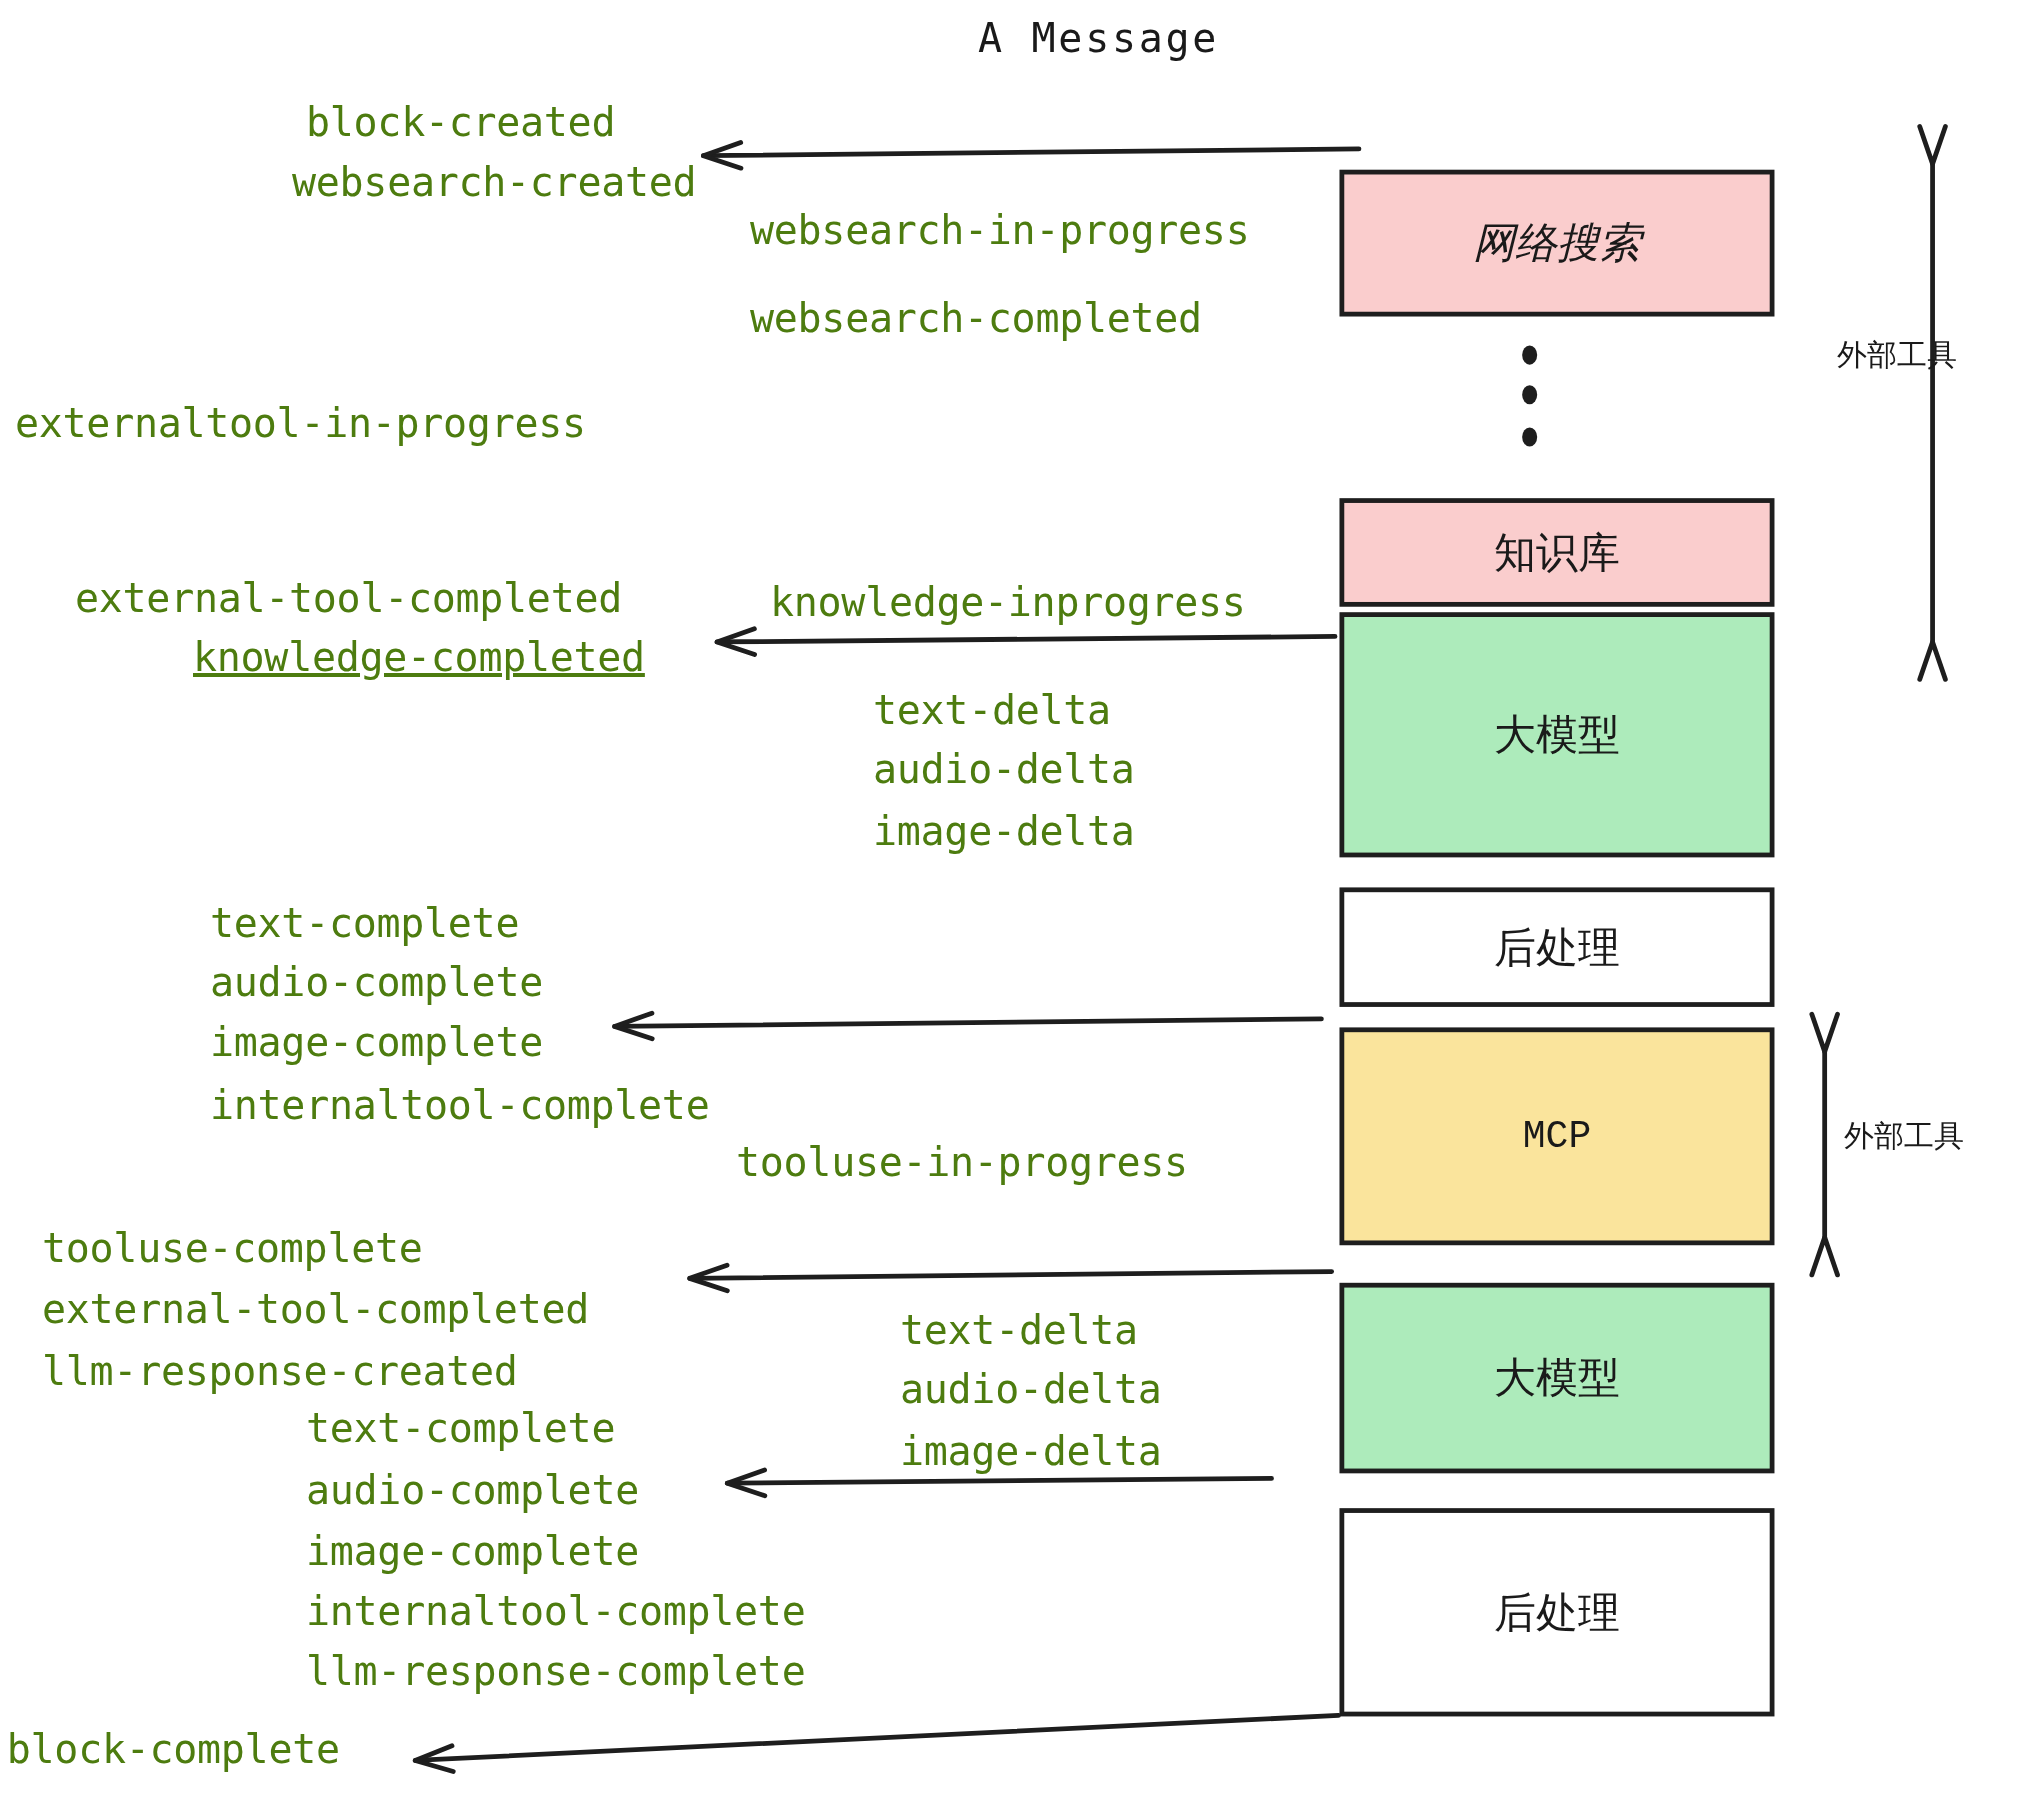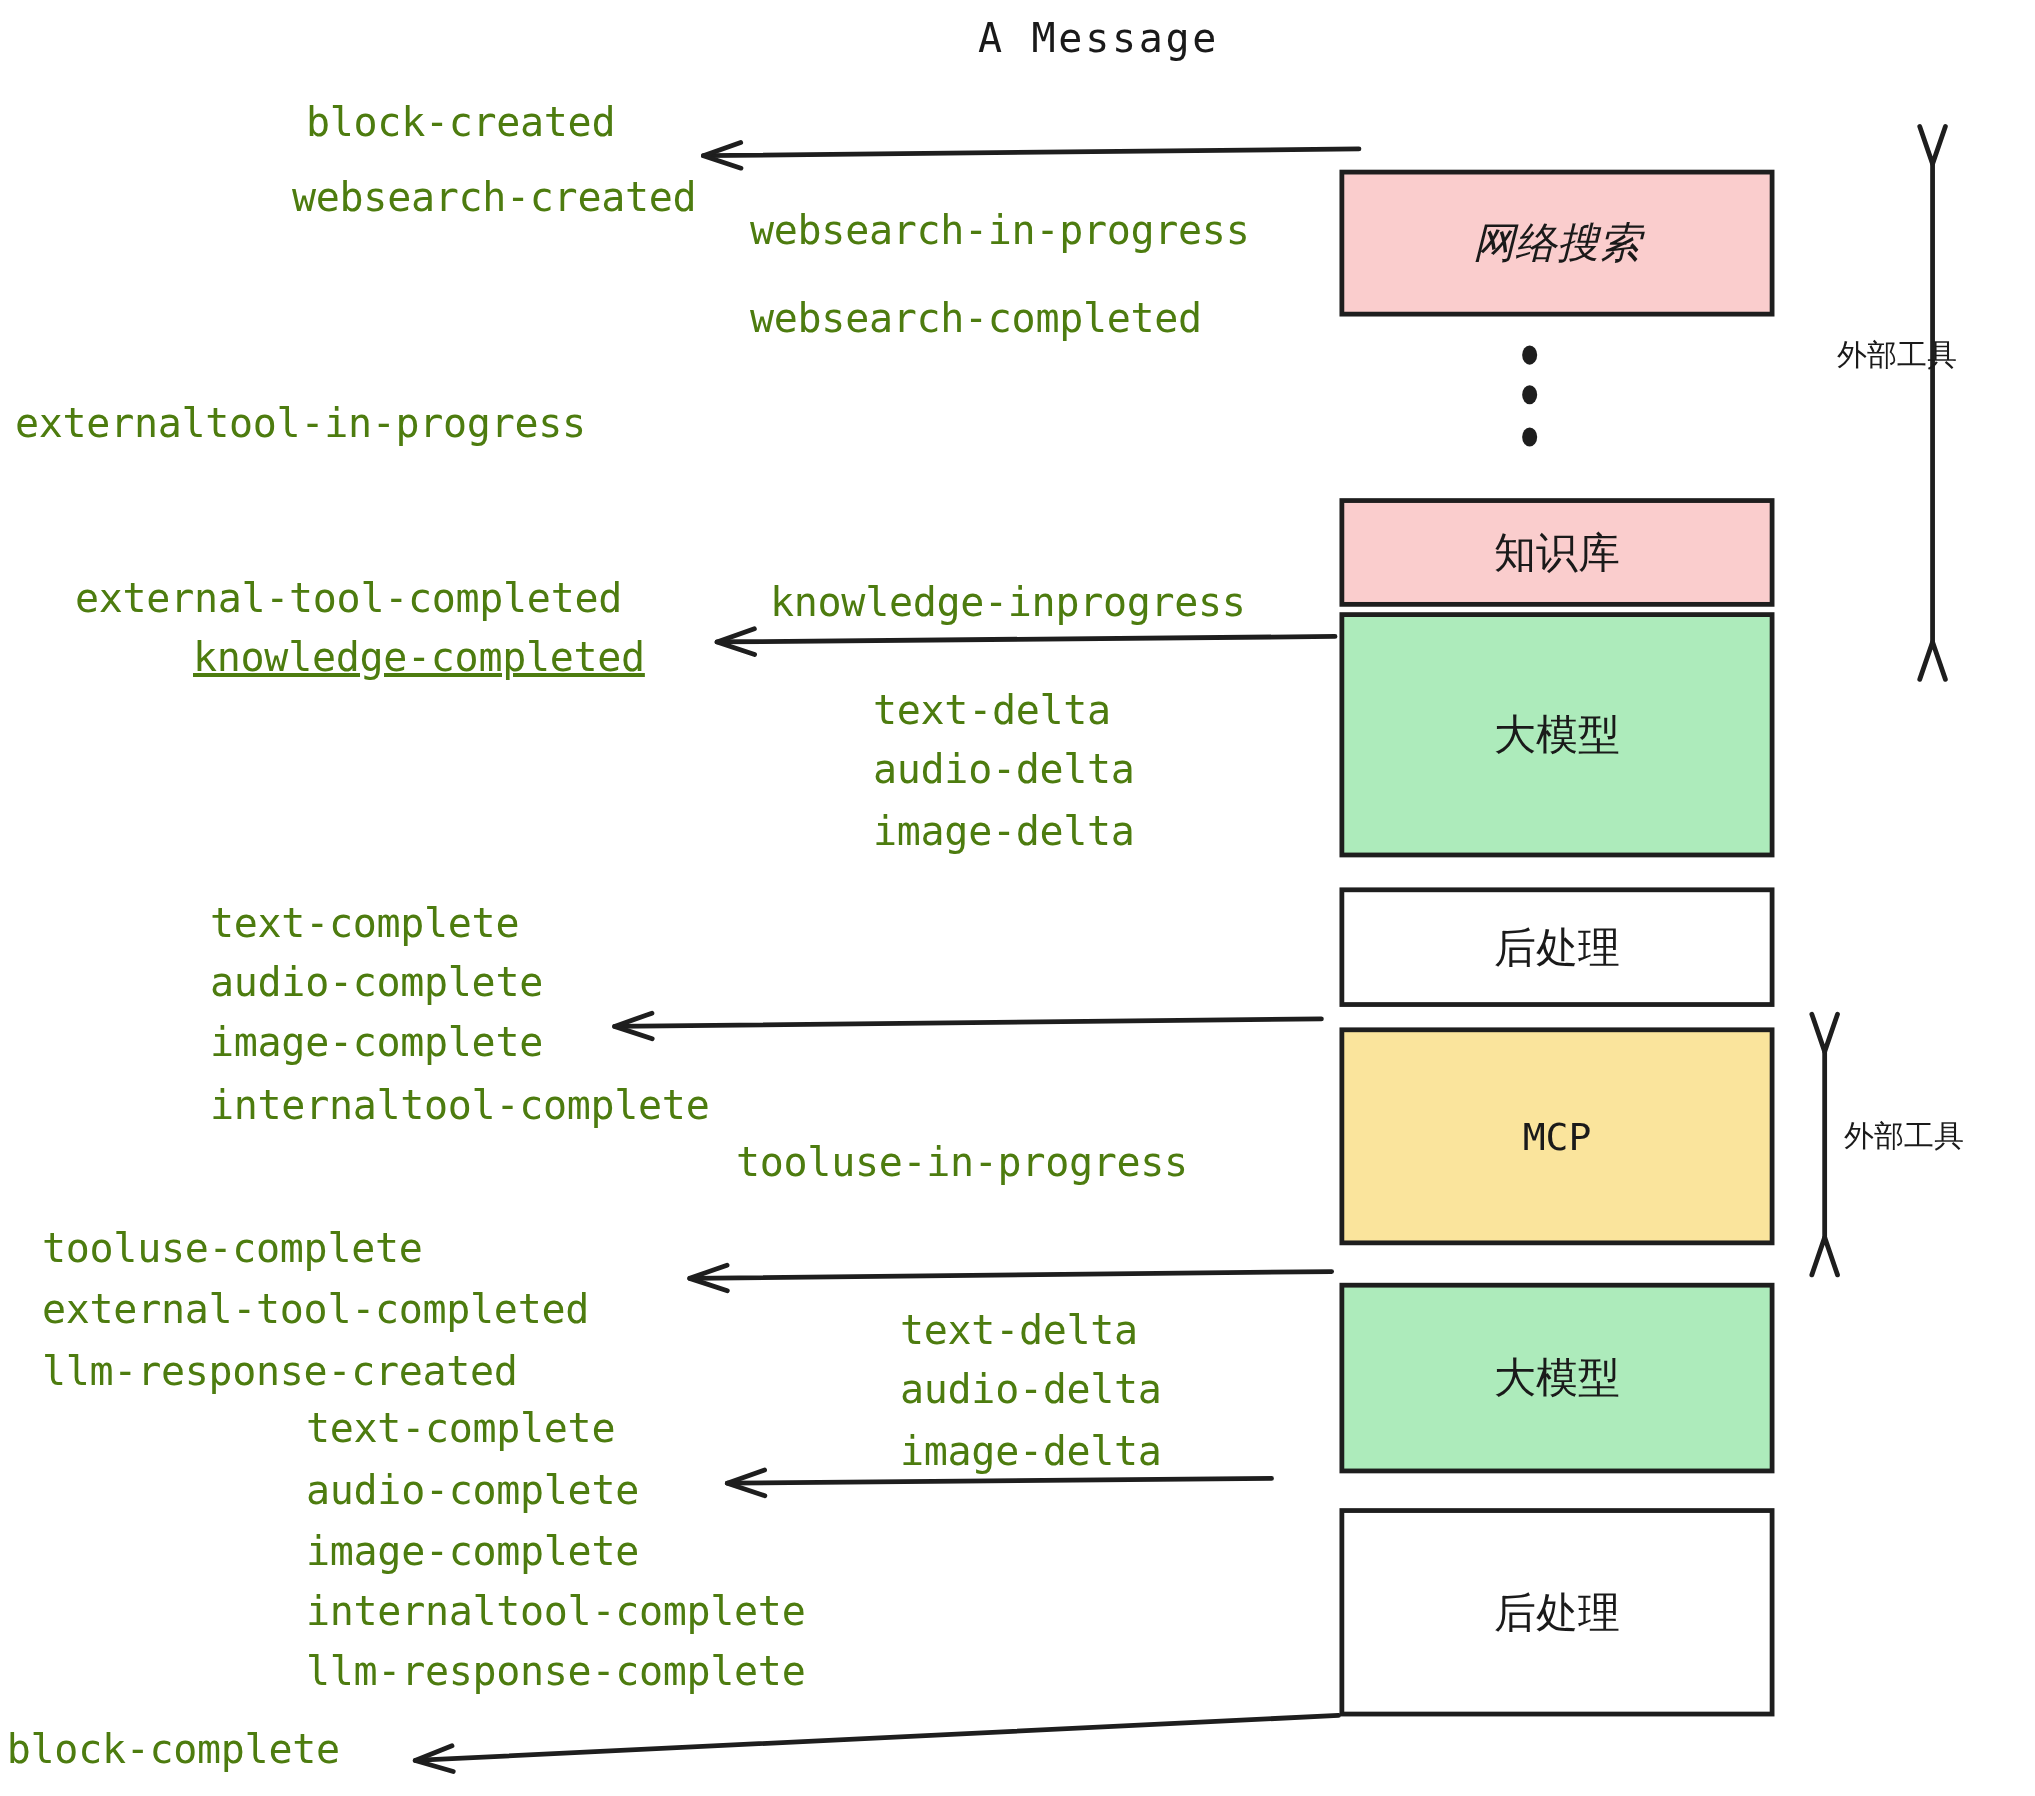--- a/index.html
+++ b/index.html
@@ -61,21 +61,21 @@
         <line x1="2672" y1="1540" x2="2672" y2="1812" stroke="#1E1E1E" stroke-width="7" stroke-linecap="round"></line>
         <path d="M 2690.7944956469023 1485.1295440753536 L 2672 1540 L 2653.2055043530977 1485.1295440753536" fill="none" stroke="#1E1E1E" stroke-width="7" stroke-linecap="round" stroke-linejoin="round"></path>
         <path d="M 2653.2055043530977 1866.8704559246464 L 2672 1812 L 2690.7944956469023 1866.8704559246464" fill="none" stroke="#1E1E1E" stroke-width="7" stroke-linecap="round" stroke-linejoin="round"></path>
       </g>
   </svg>
 
   <div class="title" id="title-el" style="left:978px;top:15px;">A Message</div>
 
   <div id="labels-layer">
       <div class="lbl" style="left: 306px; top: 102px;">block-created</div>
-      <div class="lbl" style="left: 292px; top: 177px;">websearch-created</div>
+      <div class="lbl" style="left: 292px; top: 162px;">websearch-created</div>
       <div class="lbl" style="left: 750px; top: 210px;">websearch-in-progress</div>
       <div class="lbl" style="left: 750px; top: 298px;">websearch-completed</div>
       <div class="lbl" style="left: 15px; top: 403px;">externaltool-in-progress</div>
       <div class="lbl" style="left: 770px; top: 540px; margin-top: 42px;">knowledge-inprogress</div>
       <div class="lbl" style="left: 75px; top: 578px;">external-tool-completed</div>
       <div class="lbl" style="left: 193px; top: 637px; text-decoration: underline;">knowledge-completed</div>
       <div class="lbl" style="left: 873px; top: 690px;">text-delta</div>
       <div class="lbl" style="left: 873px; top: 749px;">audio-delta</div>
       <div class="lbl" style="left: 873px; top: 811px;">image-delta</div>
       <div class="lbl" style="left: 210px; top: 903px;">text-complete</div>
@@ -94,21 +94,21 @@
       <div class="lbl" style="left: 306px; top: 1531px;">image-complete</div>
       <div class="lbl" style="left: 306px; top: 1591px;">internaltool-complete</div>
       <div class="lbl" style="left: 306px; top: 1651px;">llm-response-complete</div>
       <div class="lbl" style="left: 6.8px; top: 1729px;">block-complete</div>
     </div>
   <div id="boxlabels-layer">
       <div class="boxlbl" style="left: 1342px; top: 172px; width: 430px; height: 142px; font-style: italic;">网络搜索</div>
       <div class="boxlbl" style="left: 1342px; top: 501px; width: 430px; height: 104px;">知识库</div>
       <div class="boxlbl" style="left: 1342px; top: 615px; width: 430px; height: 240px;">大模型</div>
       <div class="boxlbl" style="left: 1342px; top: 890px; width: 430px; height: 115px;">后处理</div>
-      <div class="boxlbl mono" style="left: 1342px; top: 1030px; width: 430px; height: 213px;">MCP</div>
+      <div class="boxlbl mono" style="left: 1342px; top: 1030px; width: 430px; height: 213px; font-family: Liberation Mono, monospace;">MCP</div>
       <div class="boxlbl" style="left: 1342px; top: 1285px; width: 430px; height: 186px;">大模型</div>
       <div class="boxlbl" style="left: 1342px; top: 1511px; width: 430px; height: 204px;">后处理</div>
     </div>
   <div id="side-layer">
       <div class="sidelbl" style="left: 1837px; top: 335px;">外部工具</div>
       <div class="sidelbl" style="left: 1844px; top: 1116px;">外部工具</div>
     </div>
 
 </div>
 

